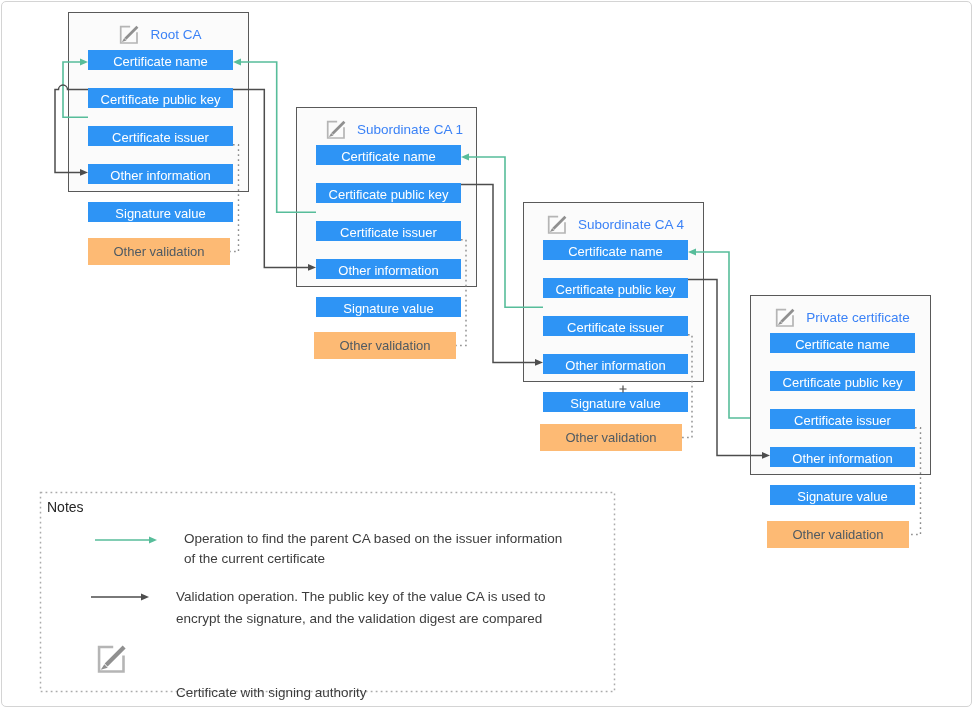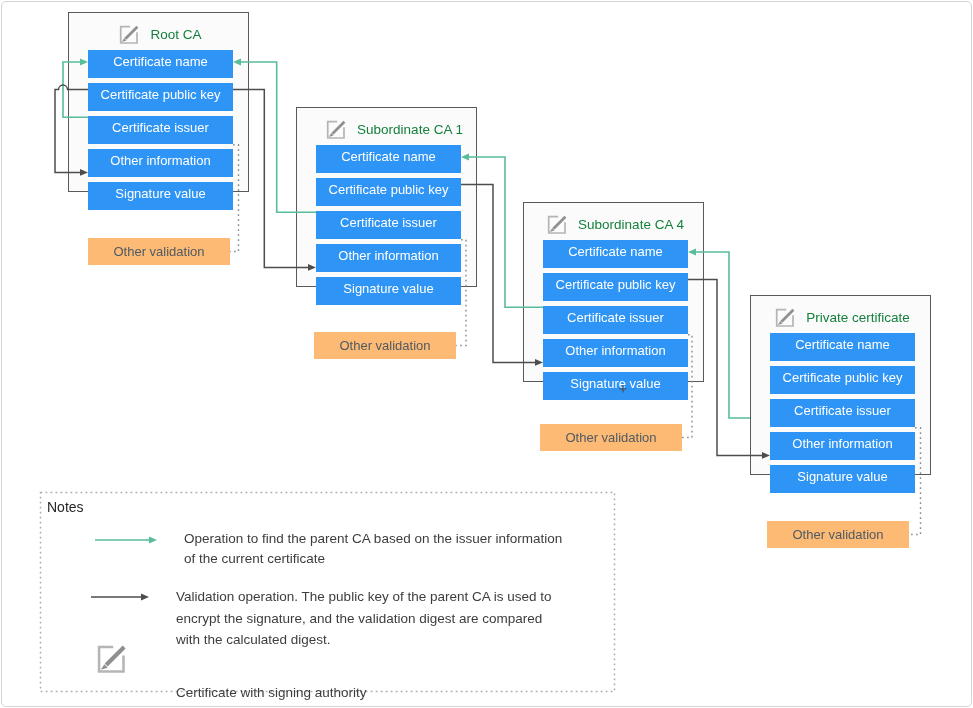--- a/index.html
+++ b/index.html
@@ -10,25 +10,25 @@
   .frame{
     position:absolute;left:1px;top:1px;right:1px;bottom:1px;
     border:1px solid #d4d4d4;border-radius:5px;pointer-events:none;
   }
   .cert-box{
     position:absolute;width:181px;height:180px;
     background:#fbfbfb;border:1.4px solid #595959;box-sizing:border-box;
   }
   .cert-title{
     height:36px;display:flex;align-items:center;justify-content:center;gap:9px;
-    font-size:13.5px;color:#15803d;padding-top:3px;
+    font-size:13.5px;color:#3b82f6;padding-top:3px;
   }
   .cert-fields{position:absolute;left:19px;top:37px;width:145px;}
   .field{
-    height:28px;margin-bottom:5px;background:#2e94f5;color:#ffffff;
+    height:20px;margin-bottom:18px;background:#2e94f5;color:#ffffff;
     font-size:13px;text-align:center;line-height:24px;white-space:nowrap;overflow:hidden;
   }
   .oval{
     position:absolute;width:142px;height:27px;background:#fdba74;color:#4f5a63;
     font-size:13px;display:flex;align-items:center;justify-content:center;white-space:nowrap;
   }
   .overlay{position:absolute;left:0;top:0;width:973px;height:708px;pointer-events:none;}
   .notes-title{position:absolute;left:47px;top:499px;font-size:14px;color:#262626;}
   .legend-text{position:absolute;font-size:13.5px;color:#3d3d3d;line-height:20px;}
   .legend-text.v3{line-height:21.5px;}
@@ -166,23 +166,22 @@
   </svg>
 
   <div class="notes-title">Notes</div>
 
   <div class="legend-text" style="left:176px;top:529px;margin-left:8px;">
     <div>Operation to find the parent CA based on the issuer information</div>
     <div>of the current certificate</div>
   </div>
 
   <div class="legend-text v3" style="left:176px;top:586px;">
-    <div>Validation operation. The public key of the parent CA is used to</div>
+    <div>Validation operation. The public key of the value CA is used to</div>
     <div>encrypt the signature, and the validation digest are compared</div>
-    <div>with the calculated digest.</div>
   </div>
 
   <svg width="36" height="36" style="position:absolute;left:92px;top:640px;">
       <use href="#icon-edit"></use>
     </svg>
 
   <div class="legend-text" style="left:176px;top:655px;margin-top:28px;">
     <div>Certificate with signing authority</div>
   </div>
 

